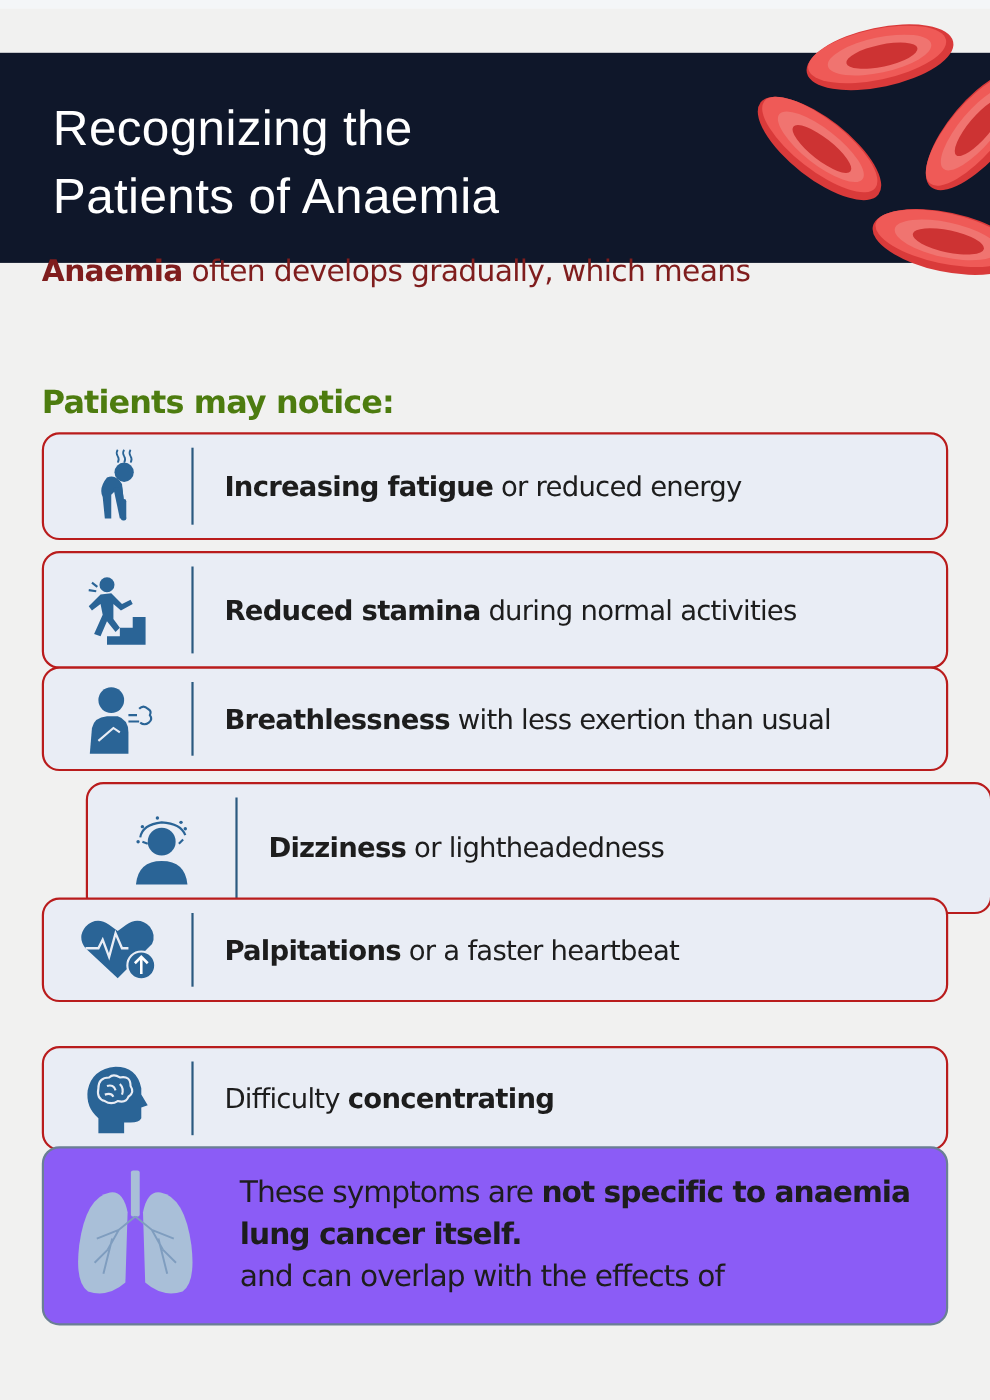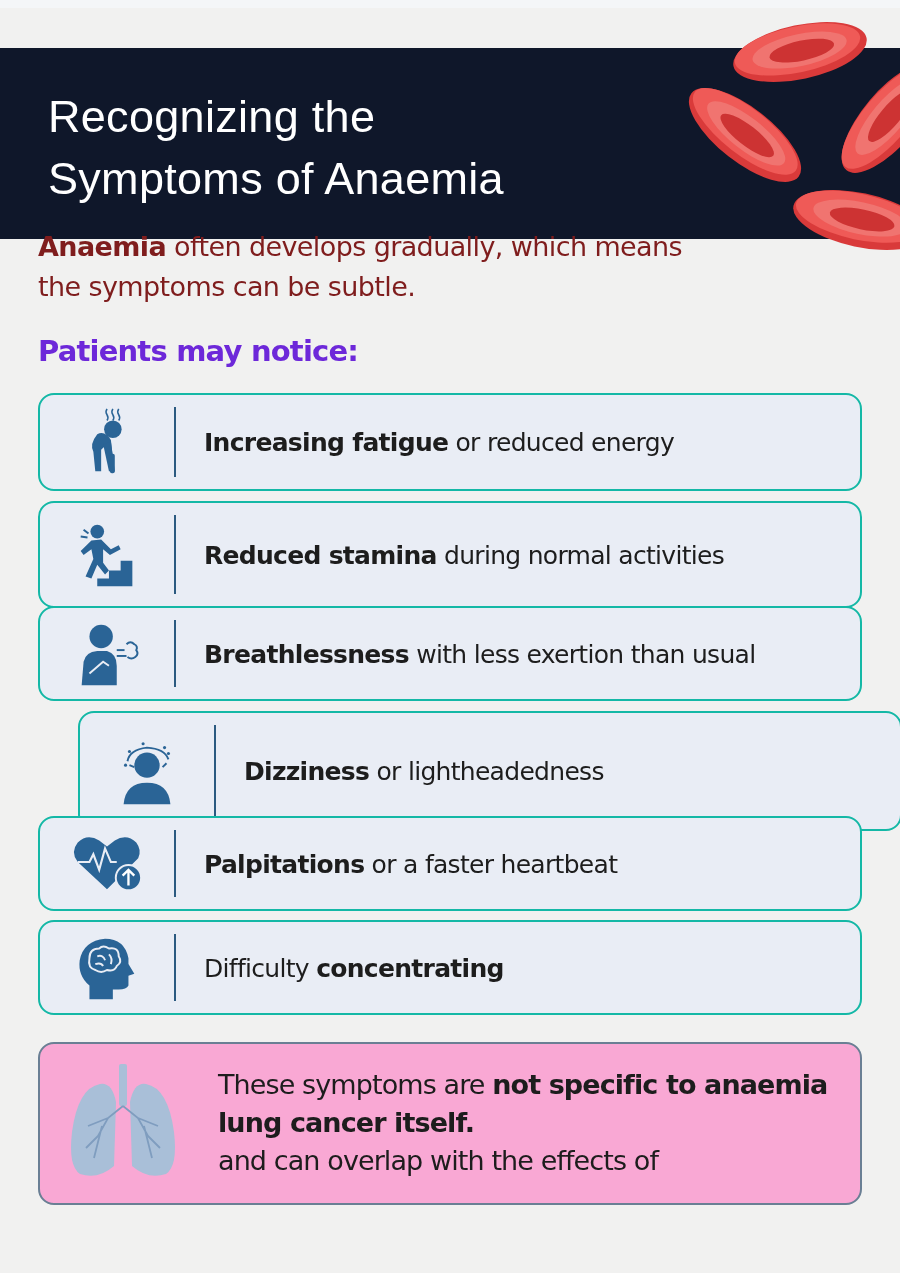--- a/index.html
+++ b/index.html
@@ -3,61 +3,60 @@
 <meta charset="utf-8">
 <style>
   html,body{margin:0;padding:0;}
   body{width:900px;height:1273px;background:#f1f1f0;position:relative;overflow:hidden;font-family:"Liberation Sans",sans-serif;}
   .topstrip{position:absolute;left:0;top:0;width:900px;height:8px;background:#f4f6f8;}
   .header{position:absolute;left:0;top:8px;width:900px;height:191px;background:#0f172a;overflow:hidden;margin-top:40px;}
   .title{position:absolute;left:48px;top:38px;color:#fff;font-size:45px;line-height:62px;font-family:"Liberation Sans",sans-serif;letter-spacing:0.3px;}
   .cells{position:absolute;left:0;top:0;width:900px;height:260px;pointer-events:none;}
   .intro{position:absolute;left:38px;top:227px;width:700px;font-size:27px;line-height:40px;color:#7f1d1d;font-family:"DejaVu Sans",sans-serif;letter-spacing:-0.6px;}
   .intro b{font-weight:bold;}
-  .subhead{position:absolute;left:38px;top:334px;font-size:29px;color:#6d28d9;font-weight:bold;font-family:"DejaVu Sans",sans-serif;letter-spacing:-0.8px;}
-  .card{position:absolute;left:38px;width:824px;border:2px solid #14b8a6;border-radius:16px;background:#e9edf5;box-sizing:border-box;}
+  .subhead{position:absolute;left:38px;top:348px;font-size:29px;color:#4d7c0f;font-weight:bold;font-family:"DejaVu Sans",sans-serif;letter-spacing:-0.8px;}
+  .card{position:absolute;left:38px;width:824px;border:2px solid #b91c1c;border-radius:16px;background:#e9edf5;box-sizing:border-box;}
   .card .icon{position:absolute;left:28px;top:50%;transform:translateY(-50%);width:78px;height:78px;}
   .card .divider{position:absolute;left:134px;top:12px;bottom:12px;width:2px;background:#2b5a80;}
   .card .text{position:absolute;left:164px;top:50%;transform:translateY(-50%);font-size:25px;color:#1d1d1d;font-family:"DejaVu Sans",sans-serif;letter-spacing:-0.7px;white-space:nowrap;}
   .card .text b{font-weight:bold;}
-  .note{position:absolute;left:38px;top:1042px;width:824px;height:163px;border:2px solid #6a7f94;border-radius:16px;background:#f9a8d4;box-sizing:border-box;}
+  .note{position:absolute;left:38px;top:1042px;width:824px;height:163px;border:2px solid #6a7f94;border-radius:16px;background:#8b5cf6;box-sizing:border-box;}
   .note .lungs{position:absolute;left:18px;top:18px;width:130px;height:120px;}
   .note .ntext{position:absolute;left:178px;top:22px;font-size:27px;line-height:38px;color:#1d1d1d;font-family:"DejaVu Sans",sans-serif;letter-spacing:-0.9px;}
   .note .ntext b{font-weight:bold;}
 </style>
 </head>
 <body>
 
 <div class="topstrip"></div>
 
 <div class="header">
   <div class="title">
     <div>Recognizing the</div>
-    <div>Symptoms of Anaemia</div>
+    <div>Patients of Anaemia</div>
   </div>
 </div>
 
 <svg class="cells" viewBox="0 0 900 260" width="900" height="260">
   <defs>
     <g id="rbc">
       <ellipse cx="0" cy="0" rx="68" ry="27" fill="#d93a3a"></ellipse>
       <ellipse cx="-2" cy="-3" rx="64" ry="23" fill="#ef5a57"></ellipse>
       <ellipse cx="0" cy="-2" rx="48" ry="16" fill="#f07470"></ellipse>
       <ellipse cx="2" cy="-1" rx="33" ry="10" fill="#cd3333"></ellipse>
     </g>
   </defs>
   <use href="#rbc" transform="translate(800,52) rotate(-12)"></use>
   <use href="#rbc" transform="translate(745,135) rotate(38)"></use>
   <use href="#rbc" transform="translate(890,118) rotate(-50)"></use>
   <use href="#rbc" transform="translate(860,220) rotate(12)"></use>
 </svg>
 
 <div class="intro">
   <div><b>Anaemia</b><span> often develops gradually, which means</span></div>
-  <div>the symptoms can be subtle.</div>
 </div>
 
 <div class="subhead">Patients may notice:</div>
 
 <div class="card" style="top:393px;height:98px;">
   <svg class="icon" viewBox="0 0 80 80">
     <g fill="#2a6496">
       <circle cx="46" cy="27" r="9"></circle>
       <path d="M30 32 Q38 28 44 38 L46 56 L40 56 L38 44 L34 48 L34 70 L28 70 L26 50 Q22 42 30 32Z"></path>
       <path d="M36 42 L44 40 L48 70 L42 70Z"></path>
@@ -131,21 +130,21 @@
   <svg class="icon" viewBox="0 0 80 80">
     <path d="M40 66 L10 38 Q2 28 10 18 Q20 8 32 16 L40 22 L48 16 Q60 8 70 18 Q76 26 72 34 Z" fill="#2a6496"></path>
     <path d="M10 38 L22 38 L26 30 L32 46 L38 24 L44 38 L50 38" fill="none" stroke="#e9edf5" stroke-width="2.2"></path>
     <circle cx="62" cy="54" r="13" fill="#2a6496" stroke="#e9edf5" stroke-width="2"></circle>
     <path d="M62 62 L62 47 M56 52 L62 46 L68 52" fill="none" stroke="#fff" stroke-width="2.4"></path>
   </svg>
   <div class="divider"></div>
   <div class="text"><b>Palpitations</b><span> or a faster heartbeat</span></div>
 </div>
 
-<div class="card" style="top:920px;height:95px;">
+<div class="card" style="top:951px;height:95px;">
   <svg class="icon" viewBox="0 0 80 80">
     <path d="M22 72 L22 58 Q10 48 12 32 Q16 12 38 10 Q58 10 62 30 L62 36 L68 46 L62 48 L62 58 Q60 62 52 62 L46 62 L46 72Z" fill="#2a6496"></path>
     <g fill="none" stroke="#e9edf5" stroke-width="2">
       <path d="M22 30 Q22 20 32 20 Q36 16 42 20 Q52 18 52 28 Q56 34 50 38 Q48 44 40 42 Q34 46 28 42 Q20 40 22 30Z"></path>
       <path d="M30 28 Q36 26 38 32 M42 26 Q46 30 44 36 M28 36 Q34 34 36 38"></path>
     </g>
   </svg>
   <div class="divider"></div>
   <div class="text"><span>Difficulty </span><b>concentrating</b></div>
 </div>

